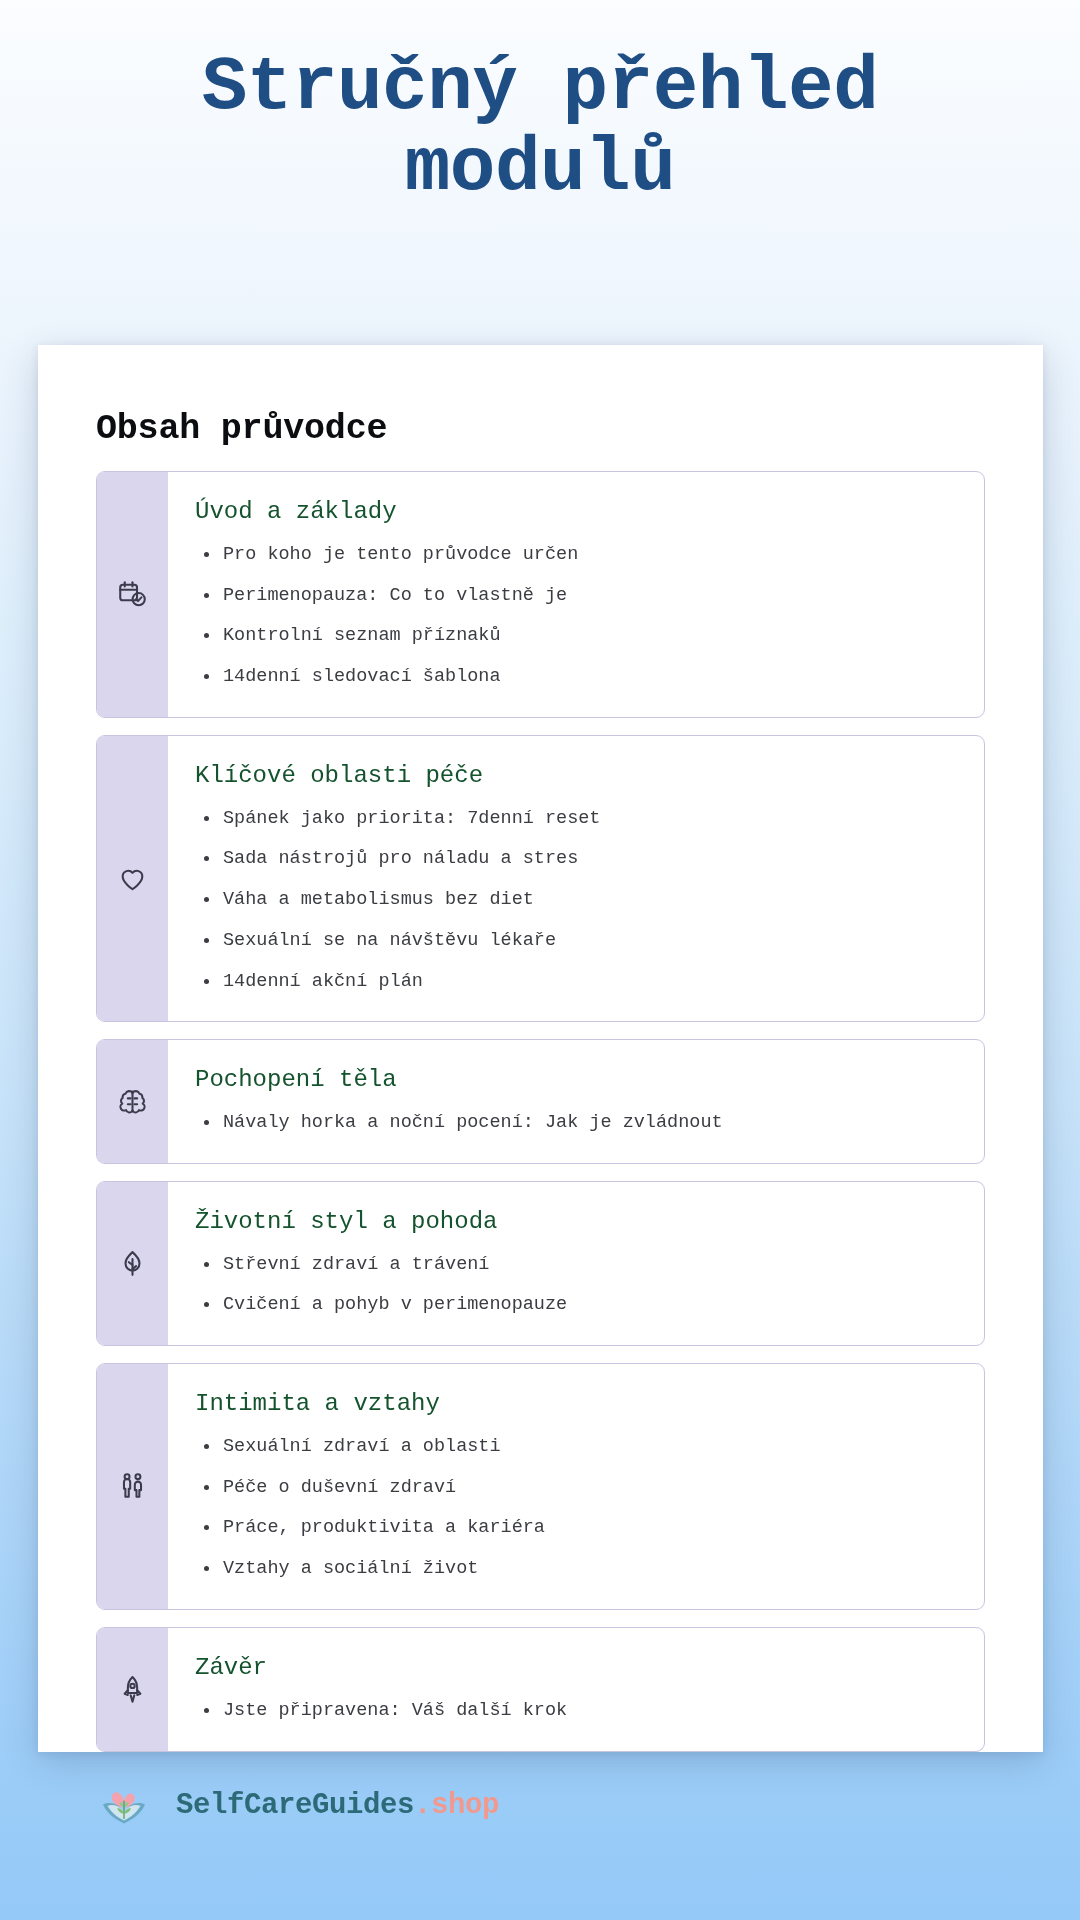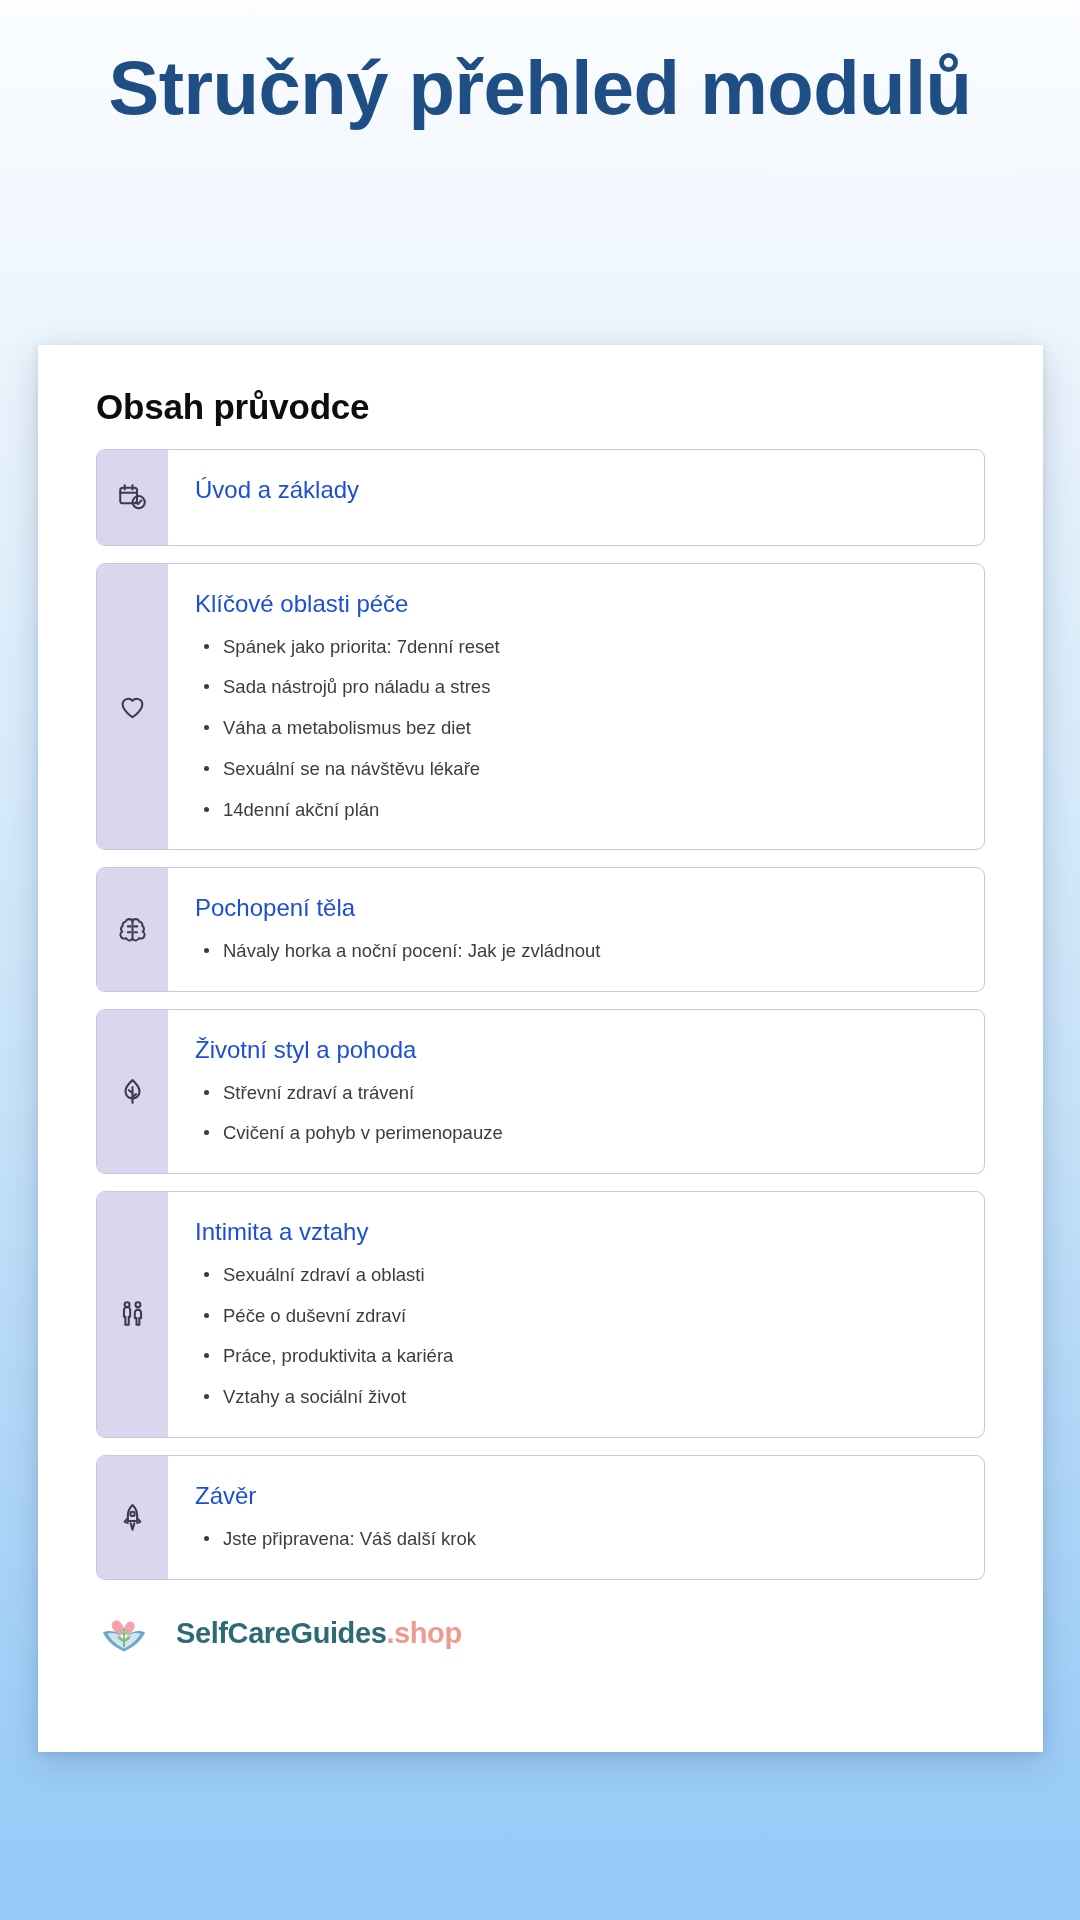--- a/index.html
+++ b/index.html
@@ -22,20 +22,21 @@
         #b7daf8 70%,
         #a9d3f8 82%,
         #9ccdf8 92%,
         #95c9f7 100%);
   }
 
   #stage {
     position: relative;
     width: 1080px;
     height: 1920px;
+    font-family: Liberation Mono, monospace;
   }
 
   
   .hero {
     position: absolute;
     left: 0;
     top: 48px;
     width: 1080px;
     text-align: center;
   }
@@ -55,22 +56,21 @@
     left: 38px;
     top: 345px;
     width: 1005px;
     height: 1407px;
     background: #ffffff;
     box-shadow: 0 10px 34px rgba(36, 62, 95, 0.20),
                 0 2px 8px rgba(36, 62, 95, 0.10);
   }
 
   .sheet-inner {
-    padding: 22px 58px 0 58px;
-    margin-top: 20px;
+    padding: 64px 58px 0 58px;
   }
 
   .sheet-title {
     font-size: 35px;
     font-weight: 800;
     color: #0c0d10;
     margin: 0 0 22px 0;
     letter-spacing: -0.2px;
   }
 
@@ -111,21 +111,21 @@
   }
 
   .module-body {
     flex: 1 1 auto;
     padding: 26px 26px 26px 27px;
   }
 
   .module-title {
     font-size: 24px;
     font-weight: 400;
-    color: #1d4ed8;
+    color: #14532d;
     margin: 0 0 14px 0;
     line-height: 1.2;
   }
 
   .module-list {
     margin: 0;
     padding: 0;
     list-style: none;
   }
 
@@ -194,20 +194,26 @@
               <rect x="2.5" y="4.5" width="13" height="12" rx="2"></rect>
               <path d="M2.5 8.3h13"></path>
               <path d="M6 2.6v3.2"></path>
               <path d="M12 2.6v3.2"></path>
               <circle cx="16.8" cy="15.6" r="4.7"></circle>
               <path d="M14.7 15.6l1.5 1.5 2.7-2.9"></path>
             </svg>
           </div>
           <div class="module-body">
             <h3 class="module-title">Úvod a základy</h3>
+            <ul class="module-list">
+              <li>Pro koho je tento průvodce určen</li>
+              <li>Perimenopauza: Co to vlastně je</li>
+              <li>Kontrolní seznam příznaků</li>
+              <li>14denní sledovací šablona</li>
+            </ul>
           </div>
         </div>
 
         <div class="module">
           <div class="module-iconcell">
             <svg viewBox="0 0 24 24">
               <path d="M12 20.3s-7.6-4.9-7.6-10a4.3 4.3 0 0 1 7.6-2.7 4.3 4.3 0 0 1 7.6 2.7c0 5.1-7.6 10-7.6 10z"></path>
             </svg>
           </div>
           <div class="module-body">

